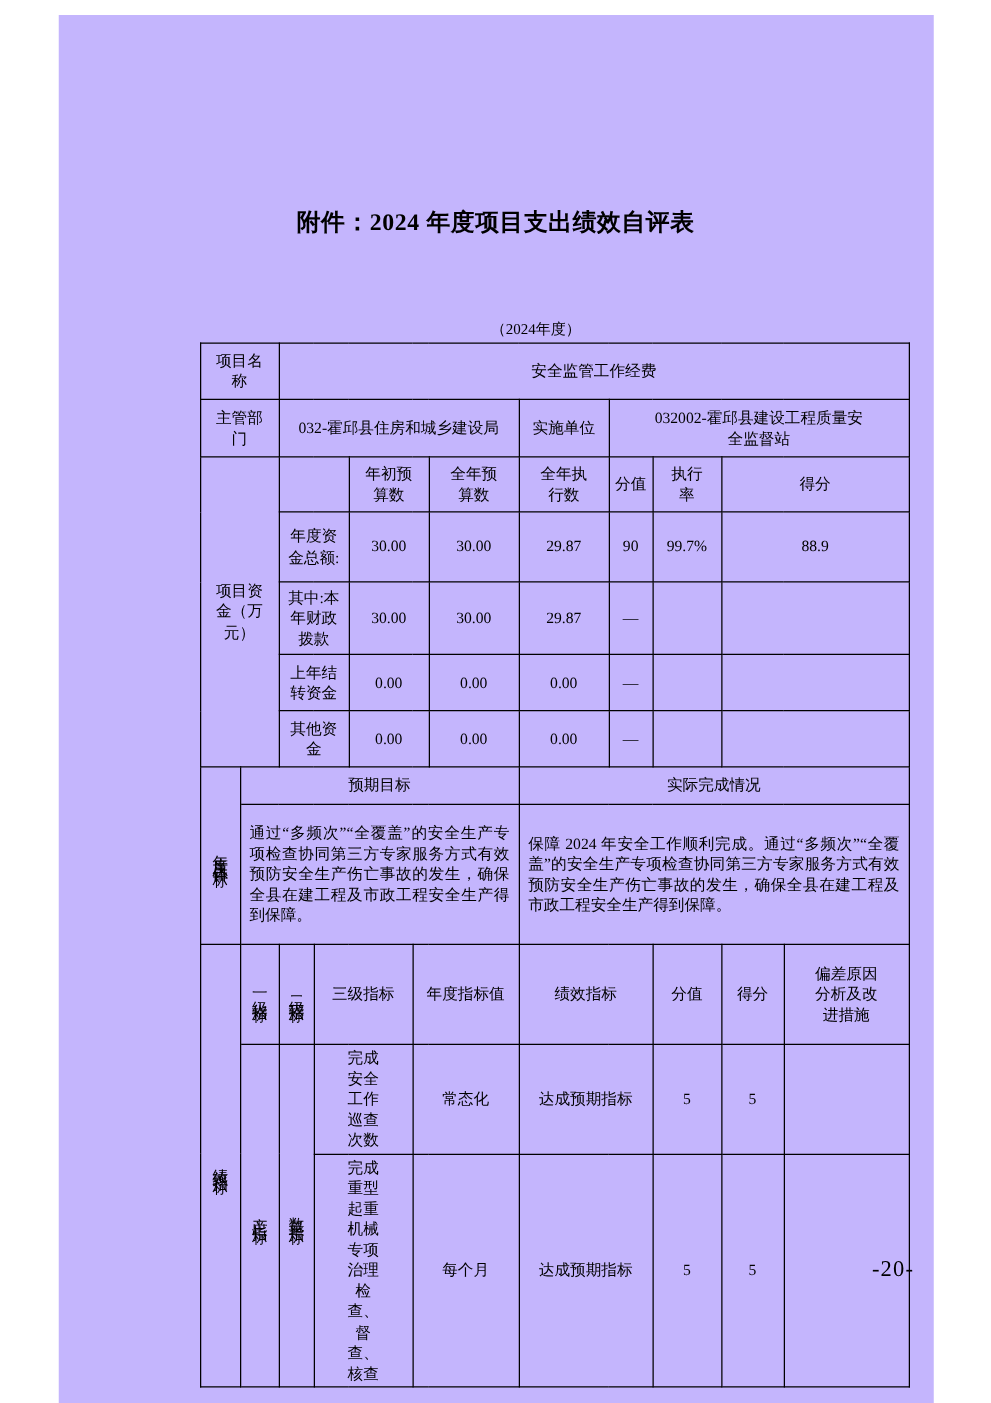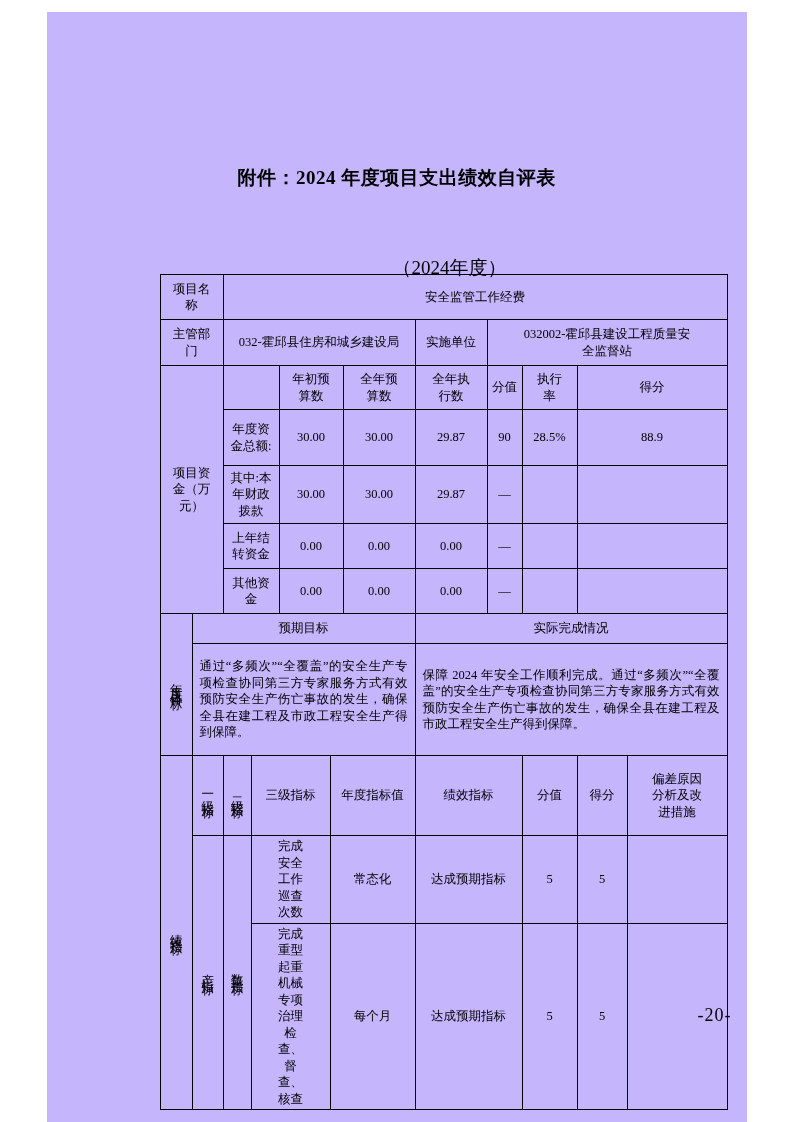--- a/index.html
+++ b/index.html
@@ -26,21 +26,21 @@
   .tbl-title {
     position: absolute;
     top: 227px;
     left: 333px;
     font-size: 13px;
   }
   .tbl-year {
     position: absolute;
     top: 243px;
     left: 346px;
-    font-size: 19px;
+    font-size: 12px;
   }
   table.main {
     position: absolute;
     left: 113px;
     top: 262px;
     width: 567px;
     border-collapse: collapse;
     table-layout: fixed;
   }
   table.main td {
@@ -127,21 +127,21 @@
       <td class="hdr12">执行率</td>
       <td colspan="2">得分</td>
     </tr>
 
     <tr style="height:56px">
       <td colspan="2" class="fund-label">年度资金总额:</td>
       <td colspan="2">30.00</td>
       <td>30.00</td>
       <td>29.87</td>
       <td>90</td>
-      <td>28.5%</td>
+      <td>99.7%</td>
       <td colspan="2">88.9</td>
     </tr>
 
     <tr style="height:58px">
       <td colspan="2" class="fund-label">其中:本年财政拨款</td>
       <td colspan="2">30.00</td>
       <td>30.00</td>
       <td>29.87</td>
       <td>—</td>
       <td></td>

